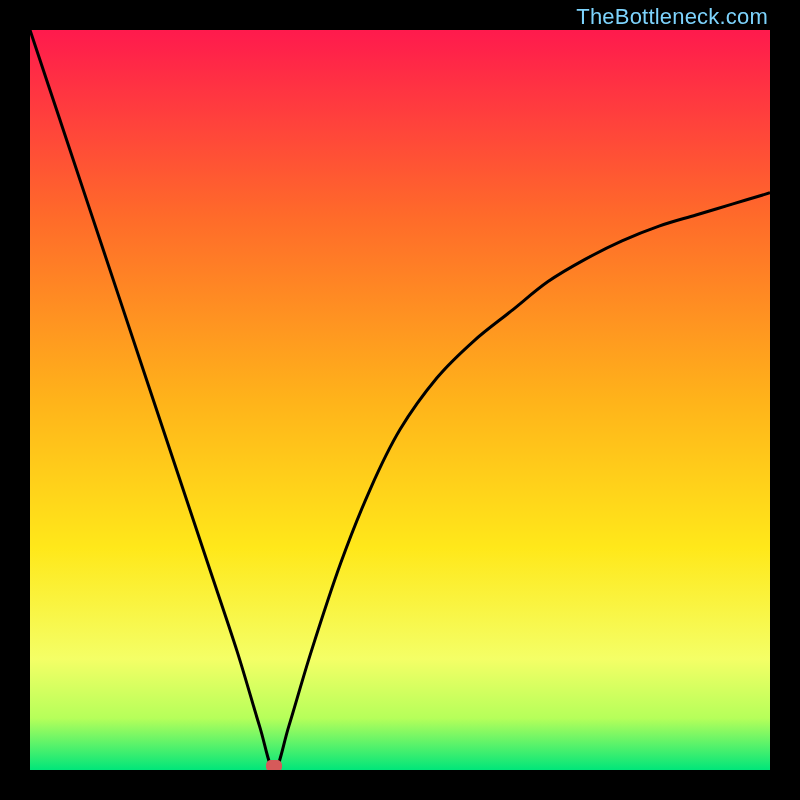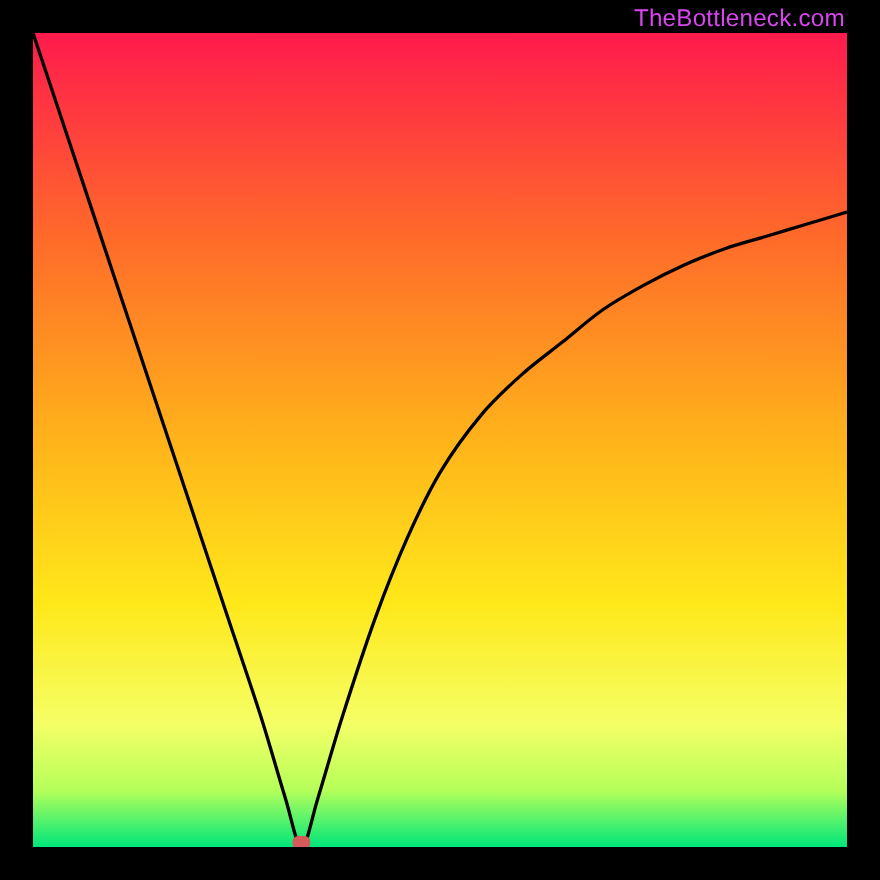--- a/index.html
+++ b/index.html
@@ -34,21 +34,21 @@
   .curve-svg {
     position: absolute;
     inset: 0;
     width: 740px;
     height: 740px;
   }
   .watermark {
     position: absolute;
     top: 4px;
     right: 32px;
-    color: #d946ef;
+    color: #7dd3fc;
     font-size: 22px;
     font-weight: 500;
     letter-spacing: 0.2px;
   }
   .dot {
     position: absolute;
     width: 16px;
     height: 12px;
     border-radius: 5px;
     transform: translate(-50%, -50%);

